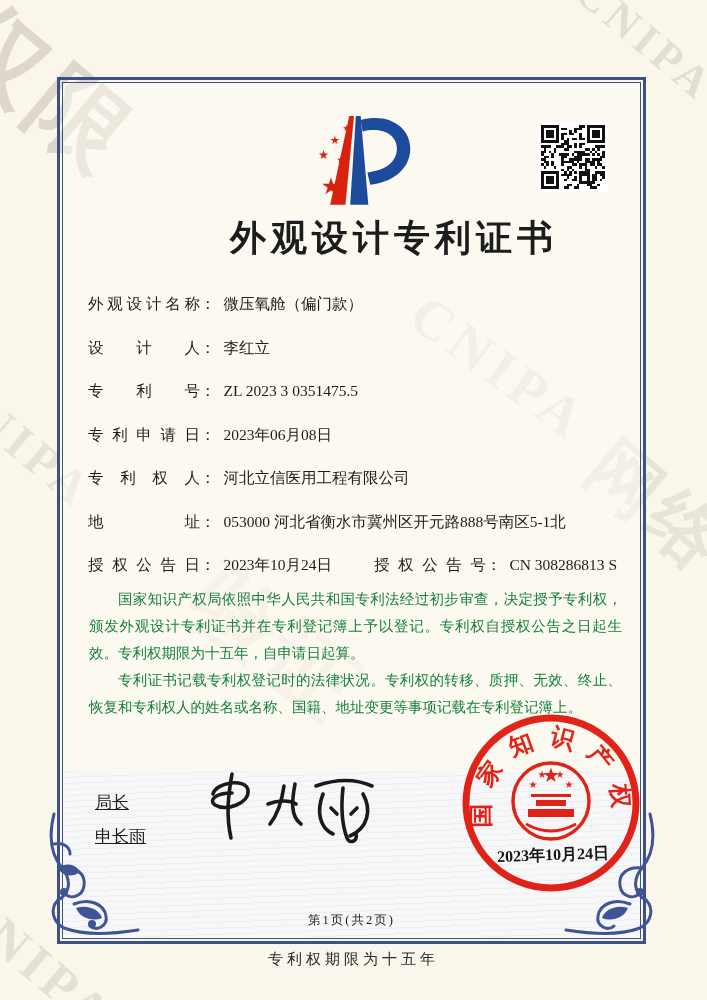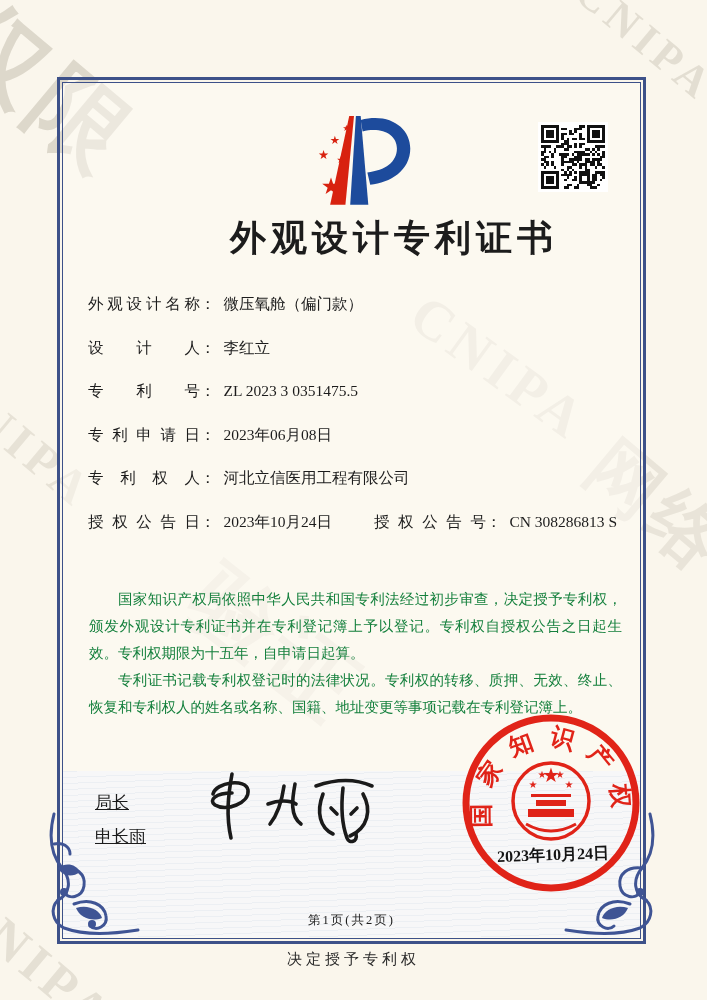--- a/index.html
+++ b/index.html
@@ -348,20 +348,23 @@
     <div class="row">
       <span class="flabel">专利号</span><span class="colon">：</span><span class="fvalue">ZL 2023 3 0351475.5</span>
     </div>
     <div class="row">
       <span class="flabel">专利申请日</span><span class="colon">：</span><span class="fvalue">2023年06月08日</span>
     </div>
     <div class="row">
       <span class="flabel">专利权人</span><span class="colon">：</span><span class="fvalue">河北立信医用工程有限公司</span>
     </div>
     <div class="row">
+      <span class="flabel">地址</span><span class="colon">：</span><span class="fvalue">053000 河北省衡水市冀州区开元路888号南区5-1北</span>
+    </div>
+    <div class="row">
       <span class="pair1">
         <span class="flabel">授权公告日</span><span class="colon">：</span><span class="fvalue">2023年10月24日</span>
       </span>
       <span class="pair2">
         <span class="flabel">授权公告号</span><span class="colon">：</span><span class="fvalue">CN 308286813 S</span>
       </span>
     </div>
   </div>
 
   <div class="body-text">
@@ -407,15 +410,15 @@
       </g>
       <rect x="75" y="86" width="40" height="3"></rect>
       <rect x="80" y="92" width="30" height="6"></rect>
       <rect x="72" y="101" width="46" height="8"></rect>
       <path d="M70,116 Q95,130 120,116" fill="none" stroke="#df1408" stroke-width="3"></path>
     </g>
   </svg>
   <div class="seal-date">2023年10月24日</div>
 
   <div class="pageinfo">第1页(共2页)</div>
-  <div class="footnote">决定授予专利权</div>
+  <div class="footnote">专利权期限为十五年</div>
 
 </div>
 
 </body></html>

